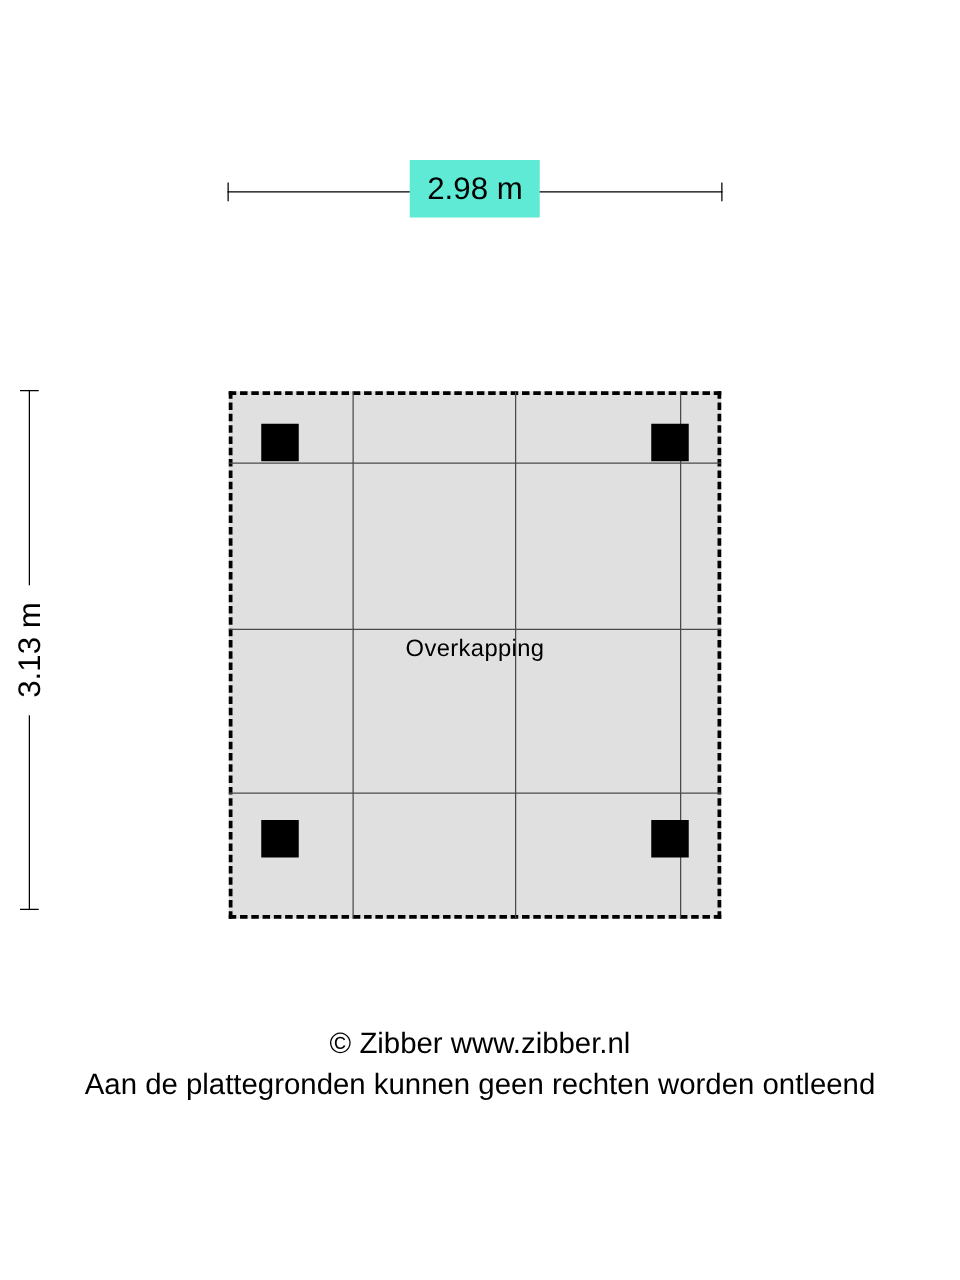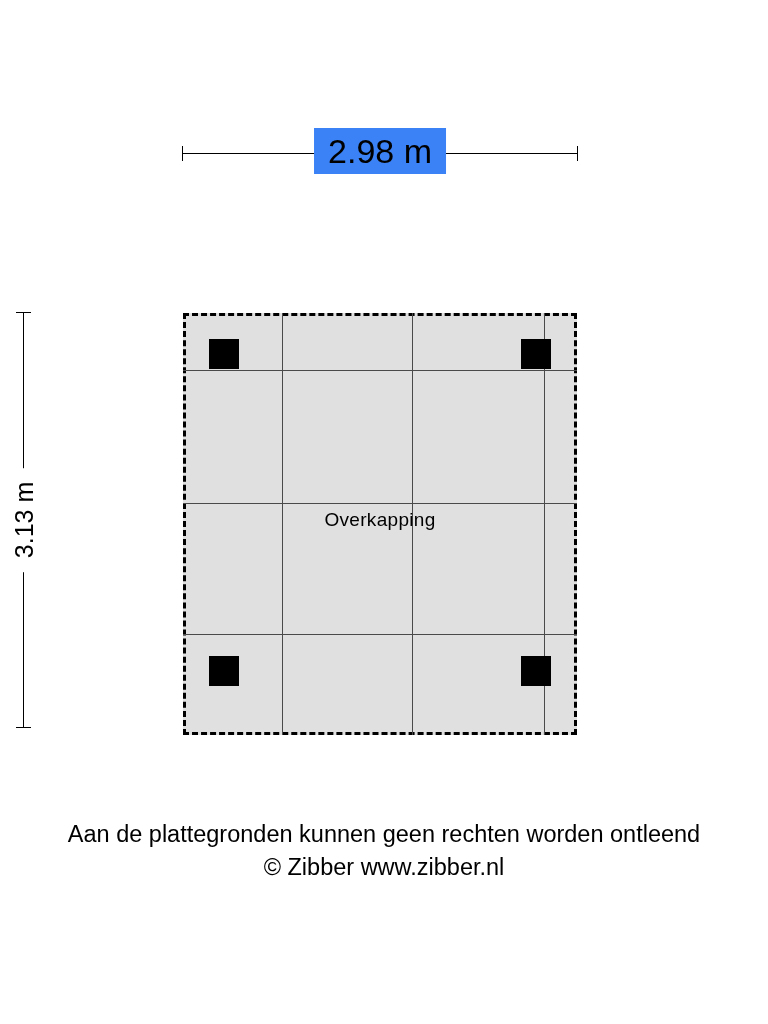--- a/index.html
+++ b/index.html
@@ -40,23 +40,23 @@
     height: 15px;
     border-left: 1.6px solid #000;
   }
   #top-dimension .tick-left { left: 0; }
   #top-dimension .tick-right { right: 0; }
   #top-dimension .dim-label {
     position: absolute;
     left: 50%;
     top: 0;
     transform: translateX(-50%);
-    background: #3b82f6;
+    background: #5eead4;
     padding: 0 14px;
-    font-size: 34px;
+    font-size: 25px;
     line-height: 46px;
     white-space: nowrap;
   }
 
   
   #left-dimension {
     position: absolute;
     left: 0px;
     top: 312px;
     width: 48px;
@@ -175,15 +175,15 @@
 
   <div class="post" style="left:26px; top:26px;"></div>
   <div class="post" style="left:338px; top:26px;"></div>
   <div class="post" style="left:26px; top:343px;"></div>
   <div class="post" style="left:338px; top:343px;"></div>
 
   <div id="room-label">Overkapping</div>
 </div>
 
 <div id="footer">
+  <div class="line">© Zibber www.zibber.nl</div>
   <div class="line">Aan de plattegronden kunnen geen rechten worden ontleend</div>
-  <div class="line">© Zibber www.zibber.nl</div>
 </div>
 
 </body></html>

